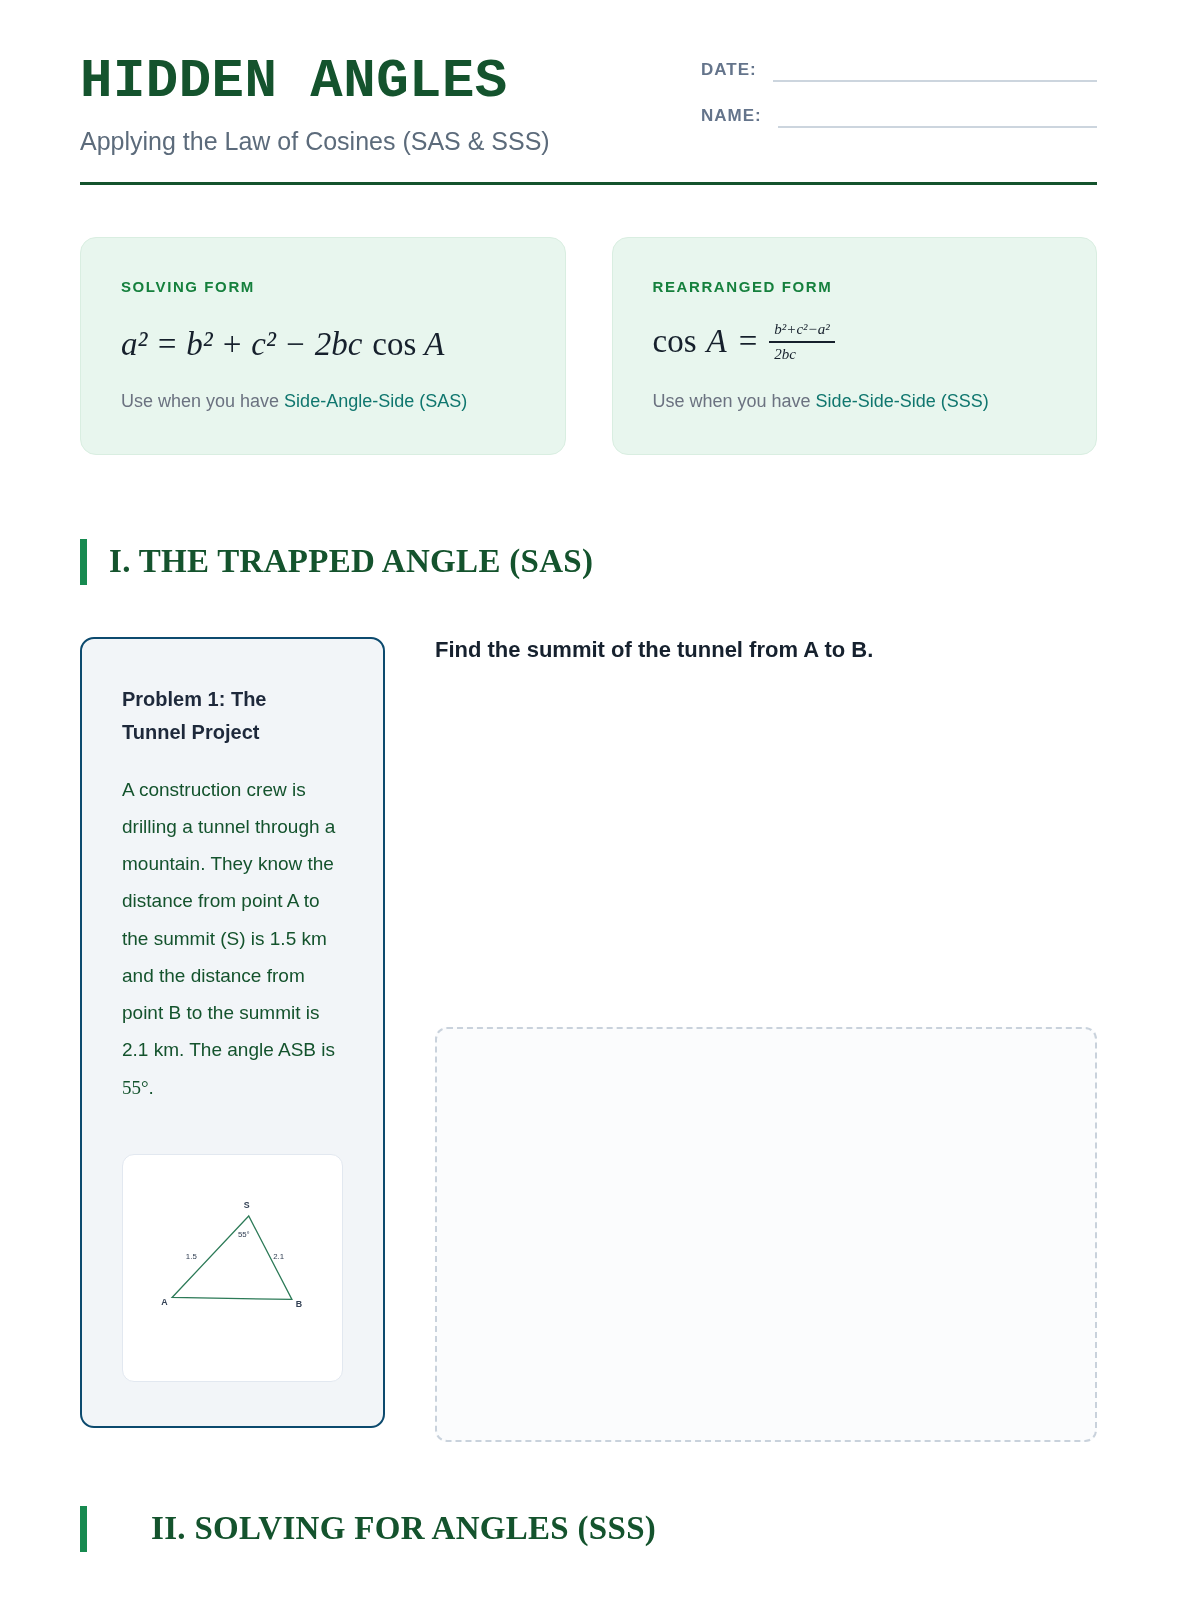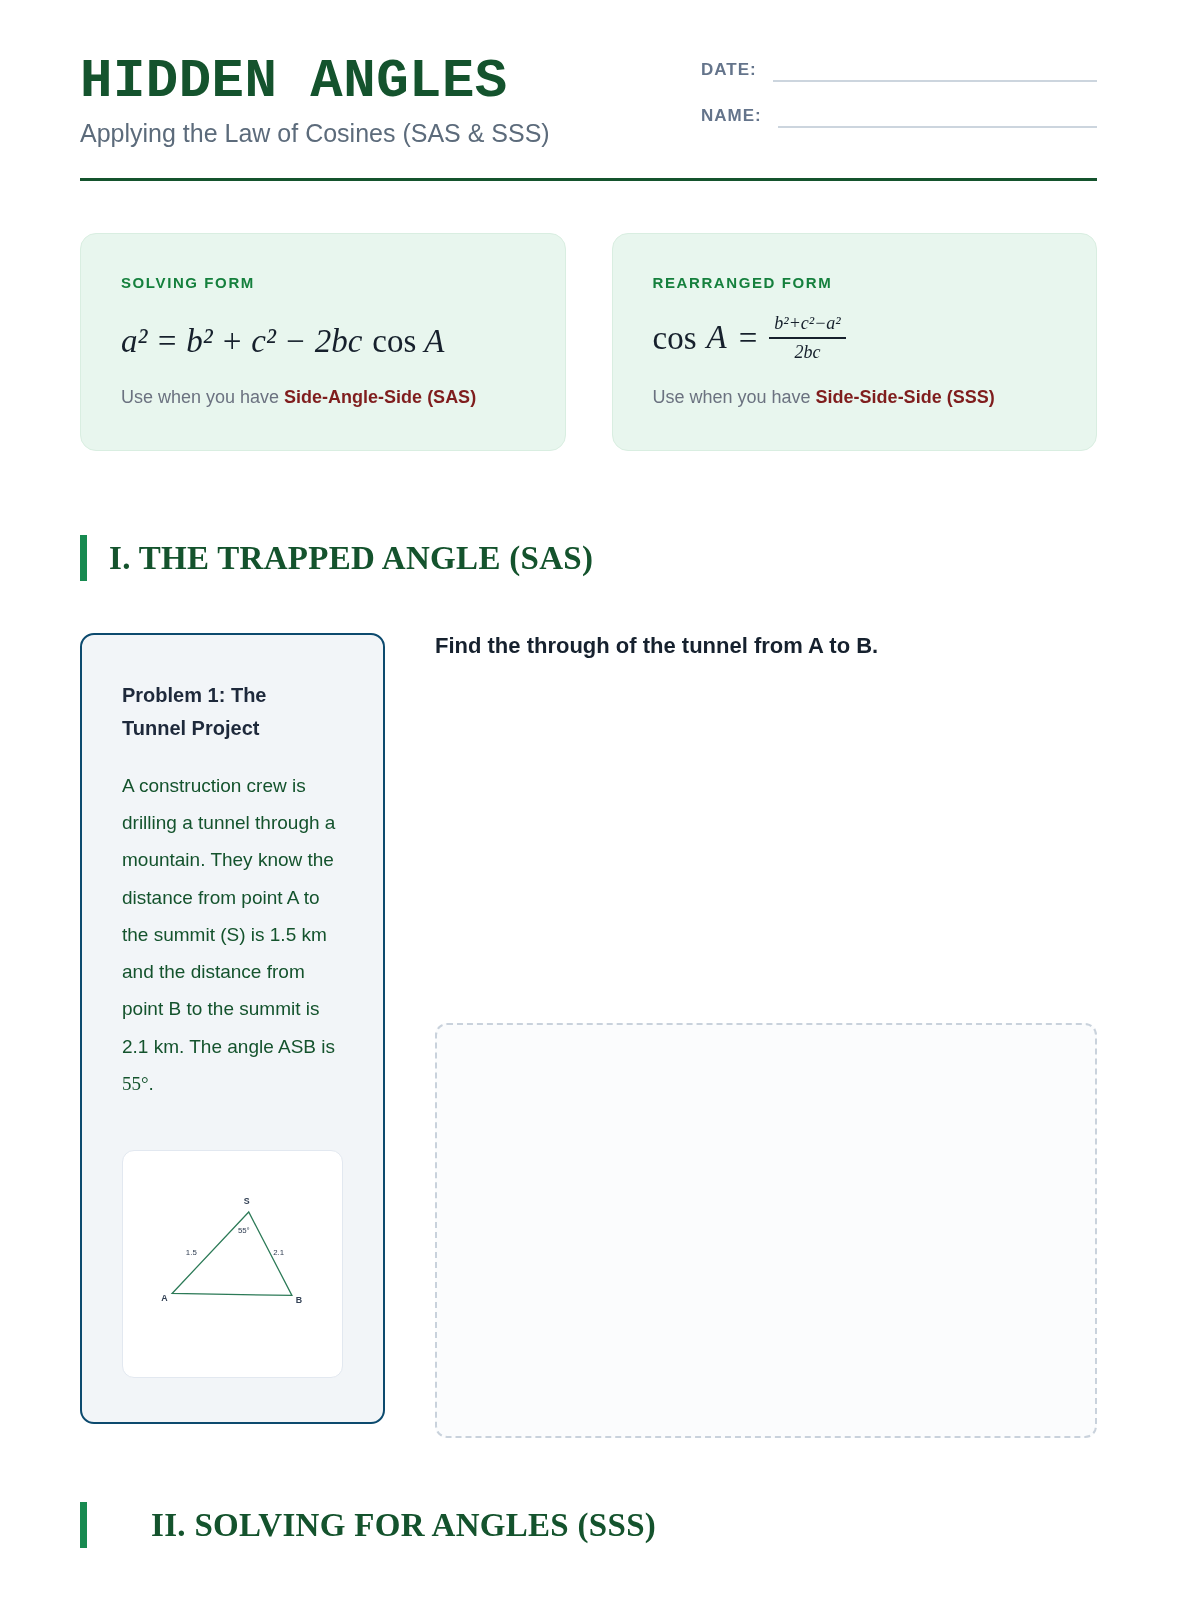--- a/index.html
+++ b/index.html
@@ -18,21 +18,21 @@
   .header { display: flex; justify-content: space-between; align-items: flex-start; }
   .title {
     margin: 0;
     font-family: Liberation Mono, monospace;
     font-size: 54px;
     font-weight: 700;
     color: #14532d;
     letter-spacing: 0.5px;
     line-height: 1.05;
   }
-  .subtitle { margin-top: 8px; font-size: 25px; color: #5c6b7b; }
+  .subtitle { margin-top: 16px; font-size: 25px; color: #5c6b7b; }
   .fields { width: 396px; padding-top: 6px; }
   .field-row { display: flex; align-items: flex-end; margin-bottom: 24px; }
   .field-label {
     font-weight: 700; font-size: 17px; color: #64748b;
     letter-spacing: 1px; margin-right: 16px; padding-bottom: 2px;
   }
   .field-line { flex: 1; border-bottom: 2px solid #ccd5de; height: 20px; }
 
   .divider { border: none; border-top: 3px solid #14532d; margin: 26px 0 0 0; }
 
@@ -52,25 +52,25 @@
     font-size: 33px;
     color: #16202c;
     min-height: 56px;
     display: flex;
     align-items: center;
   }
   .it { font-style: italic; }
   .rm { font-style: normal; margin: 0 8px 0 10px; }
   .rm-start { font-style: normal; margin-right: 10px; }
   .eq { margin: 0 12px; }
-  .frac { display: inline-block; vertical-align: middle; text-align: center; font-size: 18px; line-height: 1.15; position: relative; top: -3px; }
+  .frac { display: inline-block; vertical-align: middle; text-align: left; font-size: 15px; line-height: 1.15; position: relative; top: -3px; }
   .frac .num { display: block; padding: 0 5px 3px; }
   .frac .den { display: block; border-top: 2px solid #16202c; padding: 3px 5px 0; }
   .card-caption { margin-top: 18px; font-size: 18px; color: #6b7280; }
-  .card-caption .bold { font-weight: 700; color: #7f1d1d; }
+  .card-caption .bold { font-weight: 400; color: #0f766e; }
 
   
   .section-heading { display: flex; align-items: center; margin-top: 84px; }
   .section-heading .bar { width: 7px; height: 46px; background: #178a50; margin-right: 22px; }
   .section-heading h2 {
     margin: 0;
     font-family: "Liberation Serif", serif;
     font-size: 33px;
     font-weight: 700;
     color: #14532d;
@@ -188,21 +188,21 @@
           <text x="117" y="81" font-size="8" fill="#334155">55°</text>
           <text x="64" y="104" font-size="8" fill="#334155">1.5</text>
           <text x="153" y="104" font-size="8" fill="#334155">2.1</text>
           <text x="39" y="151" font-size="9" fill="#334155" font-weight="bold">A</text>
           <text x="176" y="153" font-size="9" fill="#334155" font-weight="bold">B</text>
         </svg>
       </div>
     </div>
 
     <div class="right-col">
-      <div class="prompt">Find the through of the tunnel from A to B.</div>
+      <div class="prompt">Find the summit of the tunnel from A to B.</div>
       <div class="work-area"></div>
     </div>
 
   </div>
 
   <div class="section-heading bottom">
     <span class="bar"></span>
     <h2>II. SOLVING FOR ANGLES (SSS)</h2>
   </div>
 

